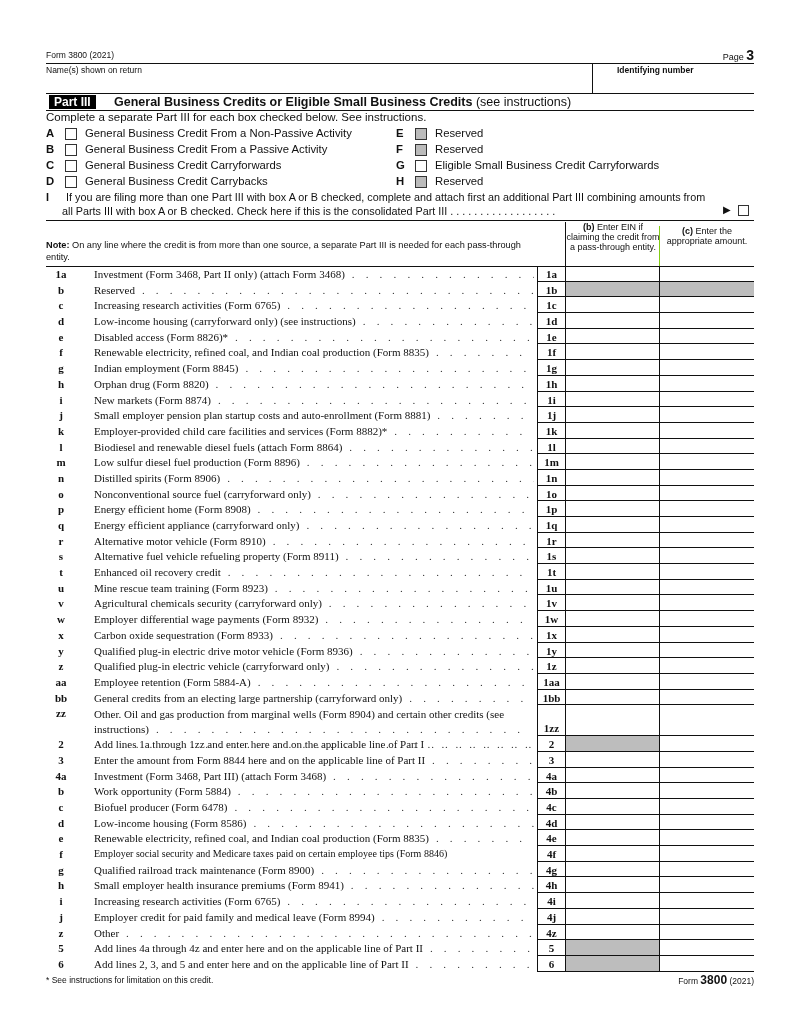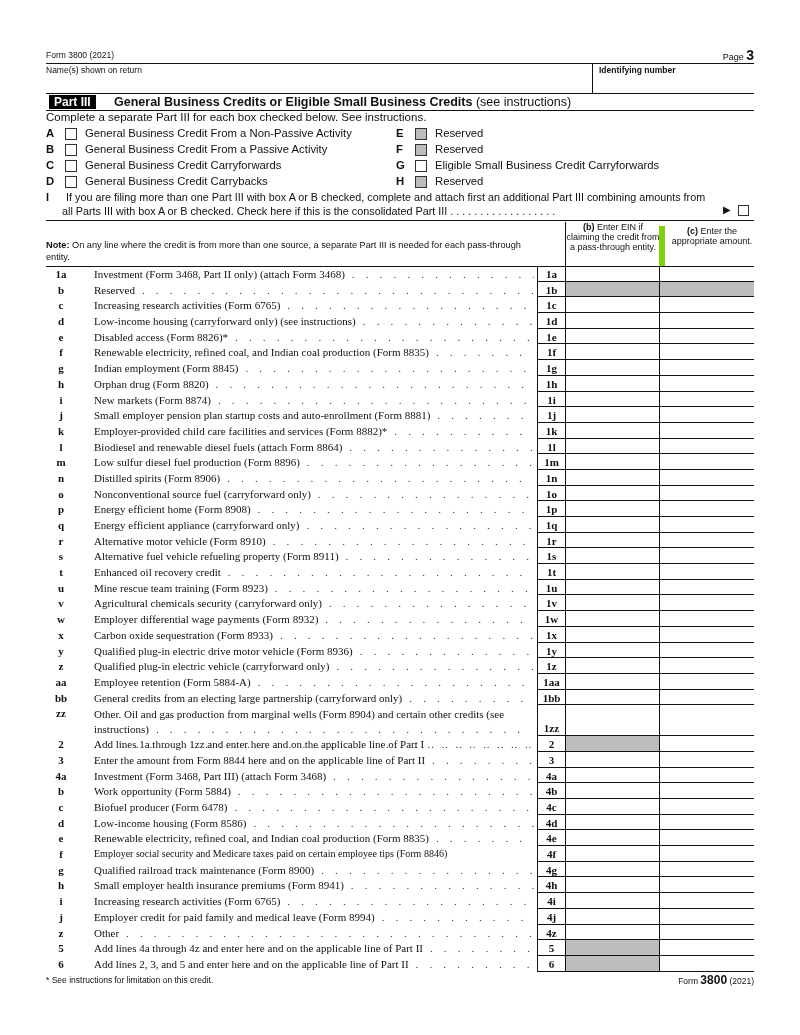--- a/index.html
+++ b/index.html
@@ -6,42 +6,42 @@
   body { width:800px; height:1035px; position:relative; font-family:"Liberation Sans", sans-serif; color:#111; overflow:hidden; }
   .page { position:absolute; left:46px; top:0; width:708px; }
   .hdr-top { position:absolute; top:47px; left:0; width:708px; height:16px; font-size:8.5px; }
   .hdr-top .form { position:absolute; left:0; top:3px; }
   .hdr-top .pg { position:absolute; right:0; top:0; font-size:9px; }
   .hdr-top .pg b { font-size:14px; }
   .rule-thick { position:absolute; left:0; width:708px; border-top:1.5px solid #111; }
   .rule-thin { position:absolute; left:0; width:708px; border-top:1px solid #111; }
   .names { position:absolute; top:64px; left:0; width:708px; height:29px; font-size:8.5px; }
   .names .lbl { position:absolute; left:0; top:1px; }
-  .names .idn { position:absolute; left:546px; top:0; height:29px; border-left:1px solid #111; padding-left:6px; font-weight:bold; font-size:8.5px; padding-top:1px; }
+  .names .idn { position:absolute; left:546px; top:0; height:29px; border-left:1px solid #111; padding-left:24px; font-weight:bold; font-size:8.5px; padding-top:1px; }
   .part { position:absolute; top:94px; left:0; width:708px; height:16px; font-size:12.5px; }
   .part .tag { position:absolute; left:3px; top:1px; background:#000; color:#fff; font-weight:bold; padding:0 5px; height:14px; line-height:14px; font-size:12px; }
   .part .title { position:absolute; left:68px; top:1px; font-weight:bold; }
   .part .title span { font-weight:normal; }
   .instr { position:absolute; top:111px; left:0; font-size:11.5px; }
   .boxrow { position:absolute; left:0; font-size:11.3px; height:15px; }
   .boxrow .ltr { position:absolute; left:0; font-weight:bold; width:14px; }
   .boxrow .cb { position:absolute; left:19px; top:1px; width:10px; height:10px; border:1px solid #333; background:#fff; }
   .boxrow .cb.grey { background:#bbb; }
   .boxrow .txt { position:absolute; left:39px; white-space:nowrap;text-align:right; }
   .rowI { position:absolute; top:191px; left:0; width:708px; font-size:10.8px; }
   .rowI .ltr { position:absolute; left:0; font-weight:bold; }
   .rowI .l1 { position:absolute; left:20px; top:0; white-space:nowrap; }
   .rowI .l2 { position:absolute; left:16px; top:14px; white-space:nowrap; }
   .rowI .arrow { position:absolute; left:677px; top:13px; font-size:10px; }
   .rowI .cb { position:absolute; left:692px; top:14px; width:9px; height:9px; border:1px solid #333; }
   .tblhead { position:absolute; top:221px; left:0; width:708px; height:45px; font-size:9.2px; }
   .tblhead .a { position:absolute; left:0; width:490px; top:1px; text-align:center; }
   .tblhead .note { position:absolute; left:0; top:18px; width:490px; line-height:12px; }
   .tblhead .b { position:absolute; left:519px; width:94px; top:1px; height:44px; border-left:1px solid #111; text-align:center; line-height:10px; font-size:9px; }
-  .tblhead .c { position:absolute; left:613px; width:94px; top:5px; height:40px; border-left:6px solid #84cc16; text-align:center; line-height:10px; font-size:9px; }
+  .tblhead .c { position:absolute; left:613px; width:94px; top:5px; height:40px; border-left:1px solid #84cc16; text-align:center; line-height:10px; font-size:9px; }
   .rows { position:absolute; top:266px; left:0; width:708px; }
   .row { position:relative; height:15.7px; font-size:11px;font-family:Liberation Serif, serif; }
   .row .num { position:absolute; left:0; width:30px; text-align:center; font-weight:bold; top:2px; }
   .row .desc { position:absolute; left:48px; top:2px; width:440px; white-space:nowrap; overflow:hidden; }
   .row .desc .dots { color:#333; letter-spacing:4.2px; }
   .row .ref { position:absolute; left:491px; width:28px; height:100%; border-left:1px solid #111; border-bottom:1px solid #111; text-align:center; font-weight:bold; box-sizing:border-box; padding-top:2px; }
   .row .colb { position:absolute; left:519px; width:94px; height:100%; border-left:1px solid #111; border-bottom:1px solid #111; box-sizing:border-box; }
   .row .colc { position:absolute; left:613px; width:95px; height:100%; border-left:1px solid #111; border-bottom:1px solid #111; box-sizing:border-box; }
   .grey { background:#bdbdbd; }
   .row.tall { height:31px; }

